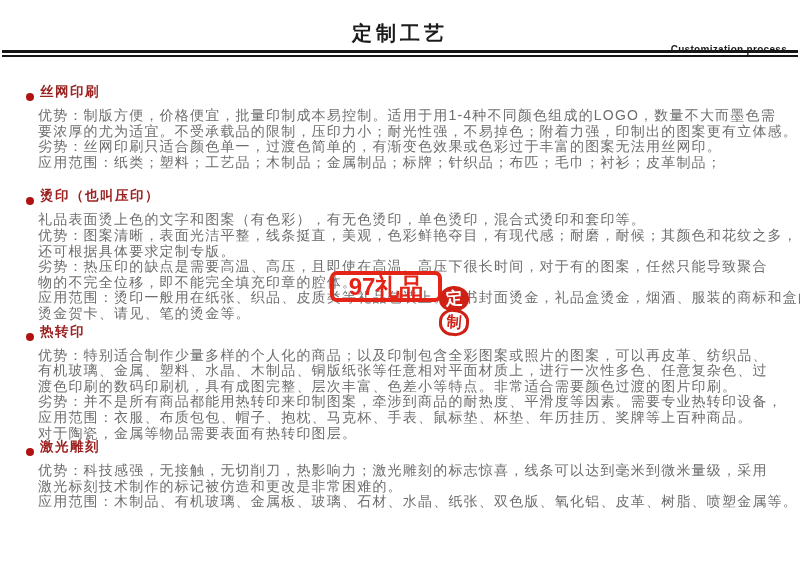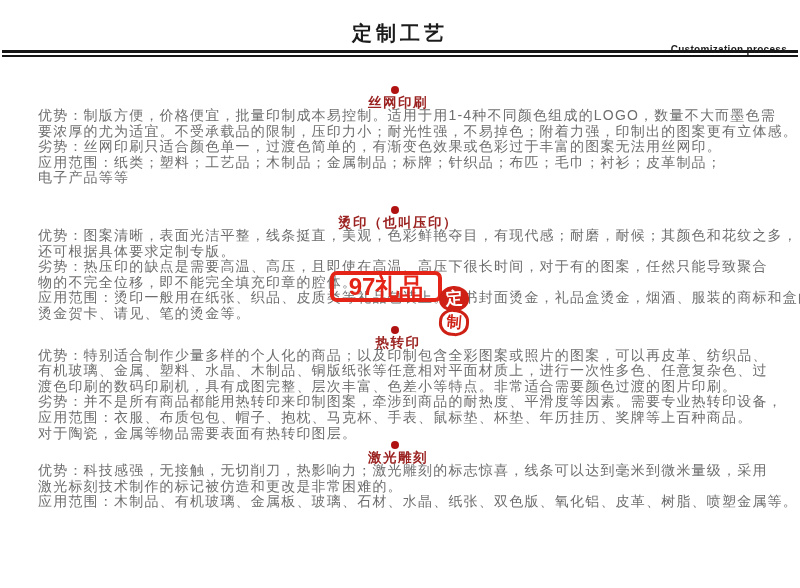--- a/index.html
+++ b/index.html
@@ -35,24 +35,23 @@
     border-bottom:2px solid #161616;
   }
   
   .content {
     padding-left:38px;
     padding-right:30px;
   }
   .section { }
   .section-heading {
     display:flex;
-    align-items:center;
+    align-items:flex-end;
     margin-left:-12px;
     height:15px;
-    flex-direction:column;
   }
   .bullet {
     width:8px; height:8px;
     border-radius:50%;
     background:#b01212;
     margin-right:6px;
     flex:0 0 auto;
   }
   .section-title {
     font-size:13.5px;
@@ -135,30 +134,30 @@
   <div class="section mt-s1">
     <div class="section-heading">
       <span class="bullet"></span>
       <span class="section-title">丝网印刷</span>
     </div>
     <div class="section-body">
       <div class="pline">优势：制版方便，价格便宜，批量印制成本易控制。适用于用1-4种不同颜色组成的LOGO，数量不大而墨色需</div>
       <div class="pline">要浓厚的尤为适宜。不受承载品的限制，压印力小；耐光性强，不易掉色；附着力强，印制出的图案更有立体感。</div>
       <div class="pline">劣势：丝网印刷只适合颜色单一，过渡色简单的，有渐变色效果或色彩过于丰富的图案无法用丝网印。</div>
       <div class="pline">应用范围：纸类；塑料；工艺品；木制品；金属制品；标牌；针织品；布匹；毛巾；衬衫；皮革制品；</div>
-      <div class="pline">电子产品等等</div>
     </div>
   </div>
 
   <div class="section mt-s2">
     <div class="section-heading">
       <span class="bullet"></span>
       <span class="section-title">烫印（也叫压印）</span>
     </div>
     <div class="section-body">
+      <div class="pline">礼品表面烫上色的文字和图案（有色彩），有无色烫印，单色烫印，混合式烫印和套印等。</div>
       <div class="pline">优势：图案清晰，表面光洁平整，线条挺直，美观，色彩鲜艳夺目，有现代感；耐磨，耐候；其颜色和花纹之多，</div>
       <div class="pline">还可根据具体要求定制专版。</div>
       <div class="pline">劣势：热压印的缺点是需要高温、高压，且即使在高温、高压下很长时间，对于有的图案，任然只能导致聚合</div>
       <div class="pline">物的不完全位移，即不能完全填充印章的腔体。</div>
       <div class="pline">应用范围：烫印一般用在纸张、织品、皮质类等礼品包装上。图书封面烫金，礼品盒烫金，烟酒、服装的商标和盒的</div>
       <div class="pline">烫金贺卡、请见、笔的烫金等。</div>
     </div>
   </div>
 
   <div class="section mt-s3">

